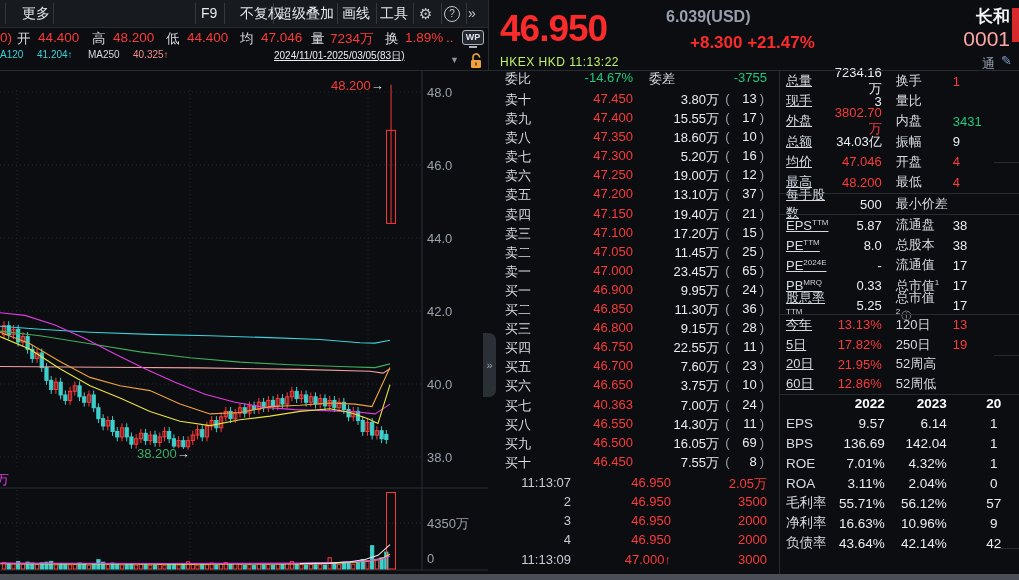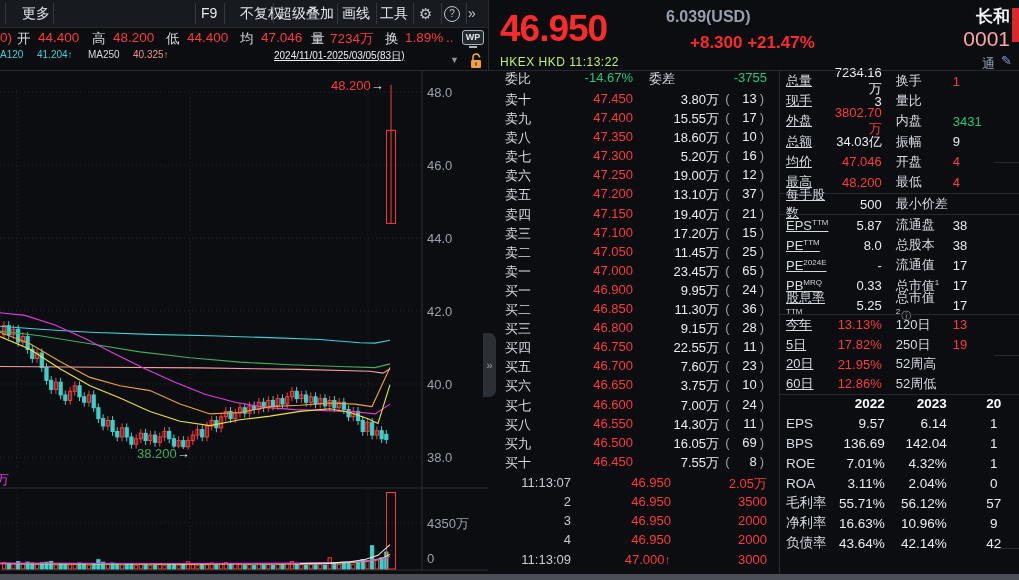--- a/index.html
+++ b/index.html
@@ -614,21 +614,21 @@
         <span class="obv">3.75万</span>
         <span class="obc">
           <span class="par">(</span>
           <span class="cnt">10</span>
           <span class="par">)</span>
         </span>
       </div>
 
       <div class="obrow">
         <span class="obl">买七</span>
-        <span class="obp">46.600</span>
+        <span class="obp">40.363</span>
         <span class="obv">7.00万</span>
         <span class="obc">
           <span class="par">(</span>
           <span class="cnt">24</span>
           <span class="par">)</span>
         </span>
       </div>
 
       <div class="obrow">
         <span class="obl">买八</span>

